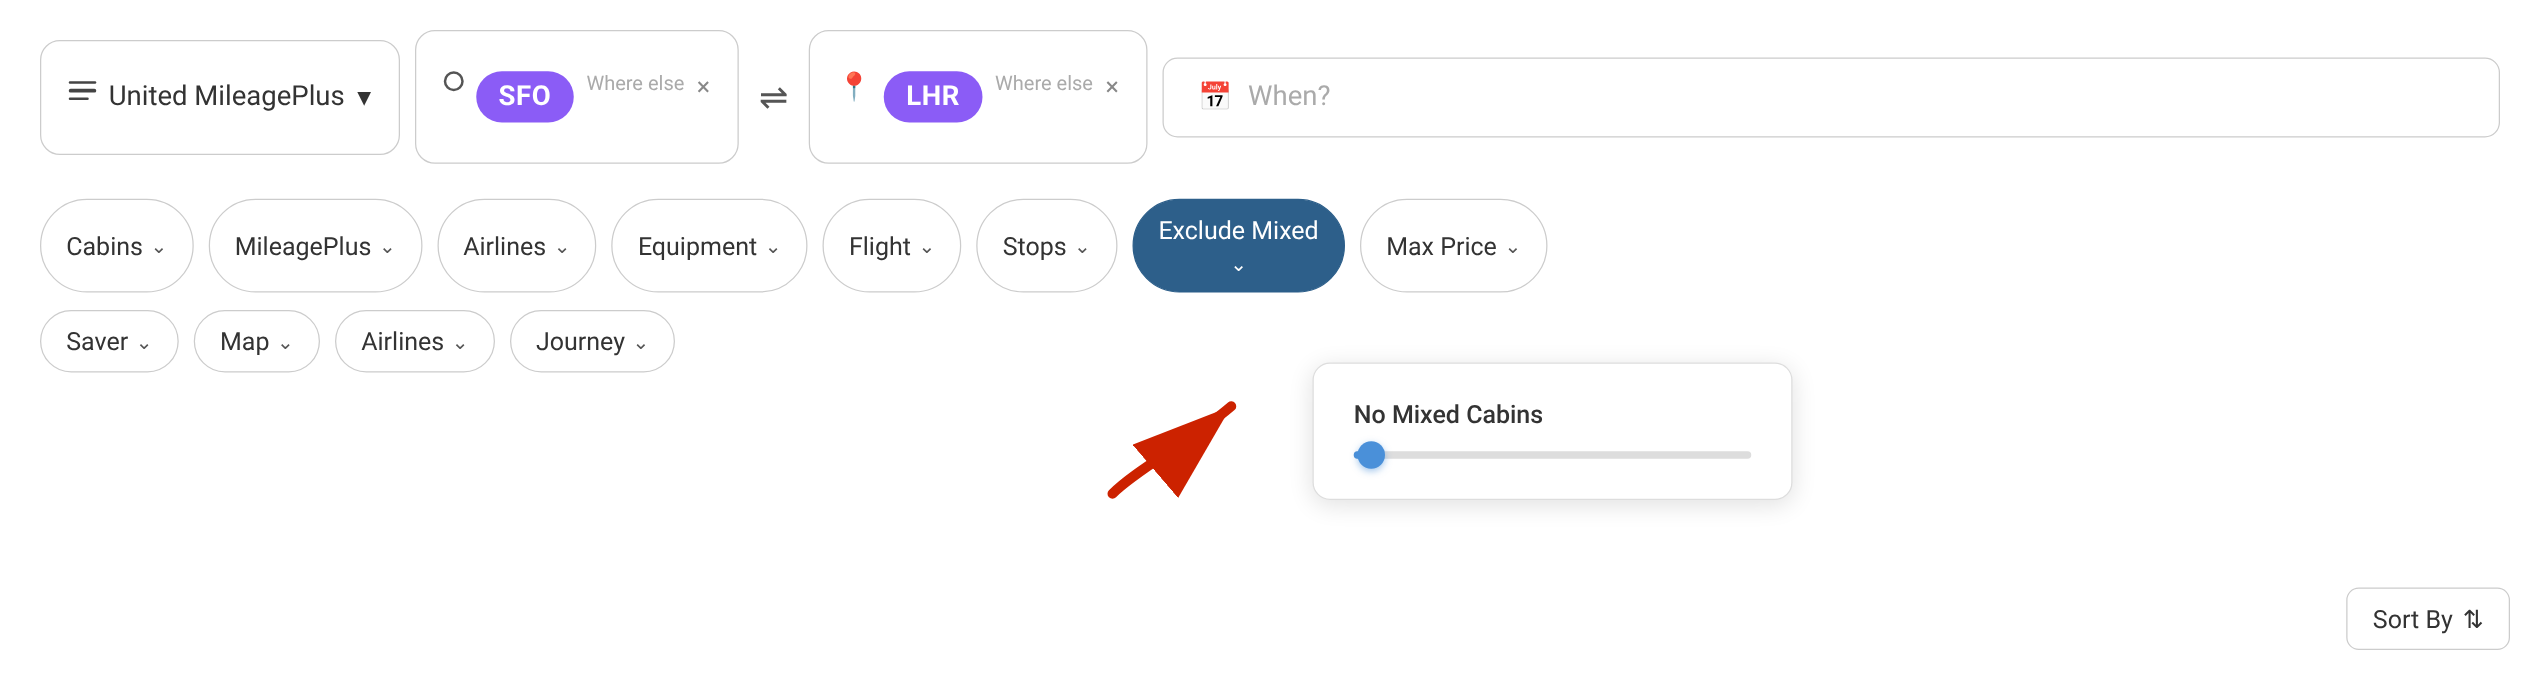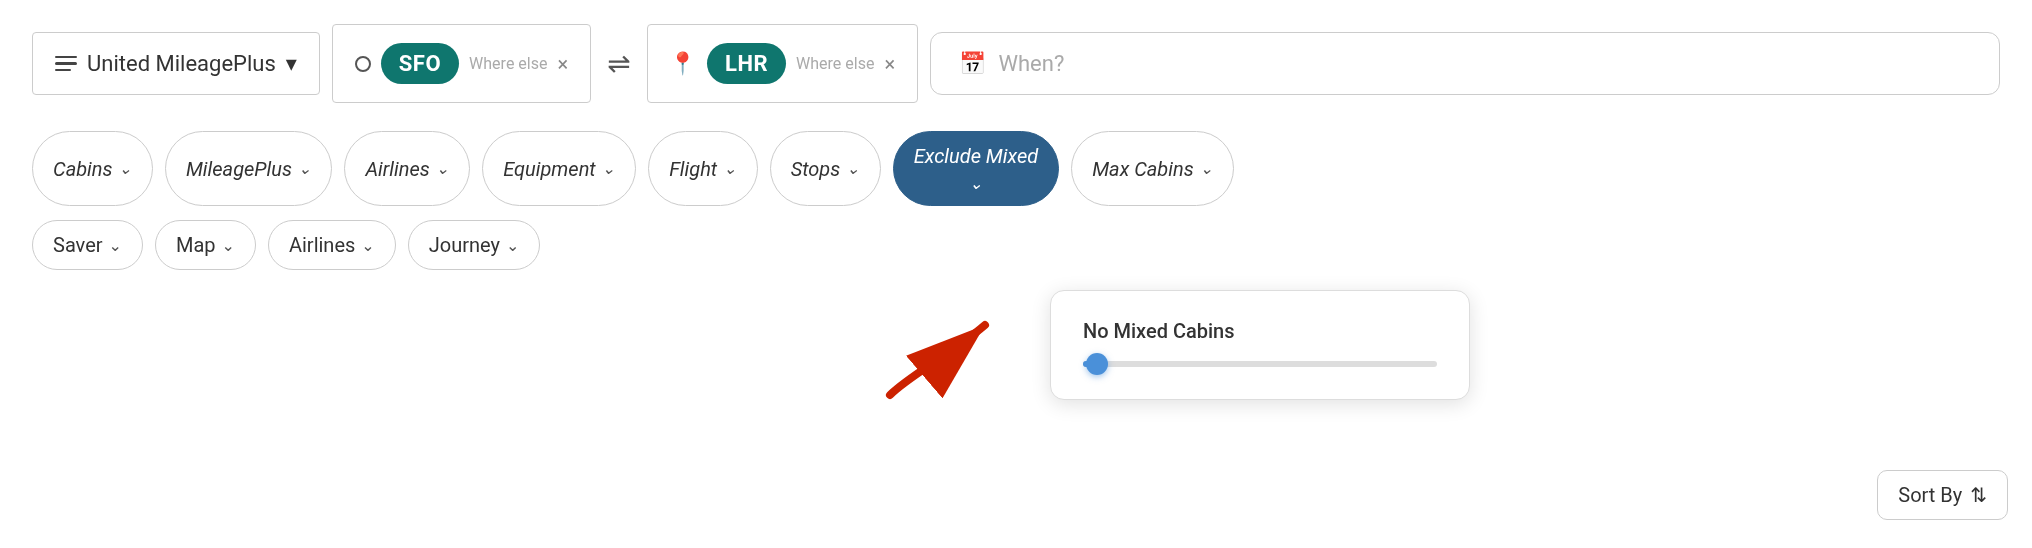--- a/index.html
+++ b/index.html
@@ -16,34 +16,33 @@
     
     .search-bar {
       display: flex;
       align-items: center;
       gap: 12px;
       margin-bottom: 28px;
     }
 
     .search-pill {
       display: flex;
-      align-items: center;
       gap: 10px;
       border: 1.5px solid #ccc;
-      border-radius: 4px;
-      padding: 18px 22px;
+      border-radius: 16px;
+      padding: 32px 22px;
       background: #fff;
       cursor: pointer;
       font-size: 22px;
       color: #333;
       white-space: nowrap;
     }
 
     .airport-badge {
-      background: #0f766e;
+      background: #8b5cf6;
       color: #fff;
       border-radius: 50px;
       padding: 8px 18px;
       font-size: 22px;
       font-weight: 700;
       letter-spacing: 0.5px;
     }
 
     .placeholder-text {
       color: #aaa;
@@ -75,21 +74,20 @@
       color: #aaa;
       flex: 1;
     }
 
     
     .filter-row {
       display: flex;
       flex-wrap: wrap;
       gap: 12px;
       margin-bottom: 14px;
-      font-style: italic;
     }
 
     .filter-chip {
       display: flex;
       align-items: center;
       gap: 6px;
       border: 1.5px solid #ccc;
       border-radius: 50px;
       padding: 12px 20px;
       background: #fff;
@@ -126,21 +124,21 @@
 
     
     .dropdown-panel {
       position: absolute;
       top: 290px;
       left: 1050px;
       background: #fff;
       border: 1.5px solid #ddd;
       border-radius: 14px;
       padding: 28px 32px 32px 32px;
-      width: 420px;
+      width: 384px;
       box-shadow: 0 4px 20px rgba(0,0,0,0.12);
       z-index: 100;
     }
 
     .dropdown-panel .panel-label {
       font-size: 20px;
       color: #333;
       font-weight: 500;
       margin-bottom: 18px;
     }
@@ -296,21 +294,21 @@
     </div>
     <div class="filter-chip">
       <span>Stops</span>
       <span class="chevron">⌄</span>
     </div>
     <div class="filter-chip active">
       <span>Exclude Mixed</span>
       <span class="chevron">⌄</span>
     </div>
     <div class="filter-chip">
-      <span>Max Cabins</span>
+      <span>Max Price</span>
       <span class="chevron">⌄</span>
     </div>
   </div>
 
 <div class="filter-row-2">
 <div class="filter-chip">
       <span>Saver</span>
       <span class="chevron">⌄</span>
     </div>
     <div class="filter-chip">

